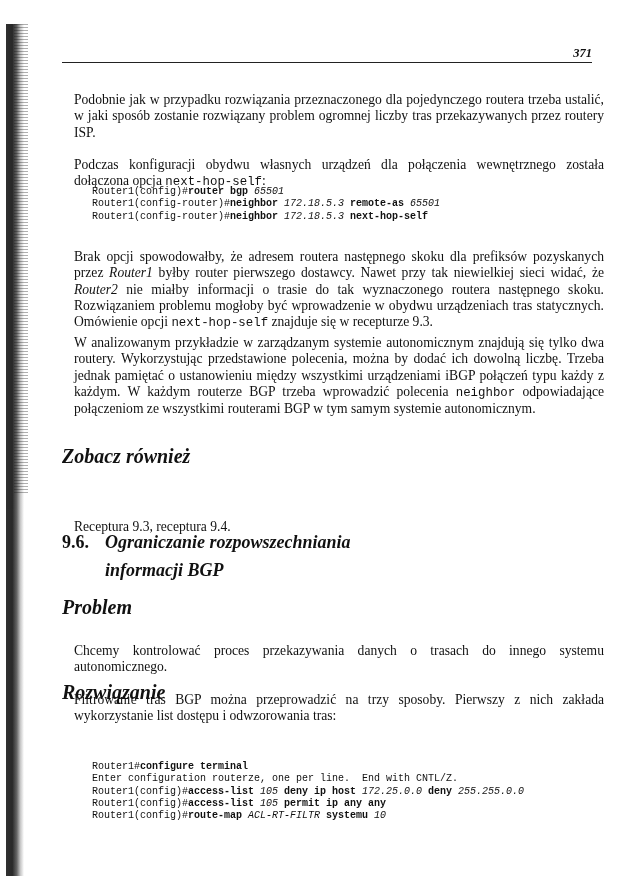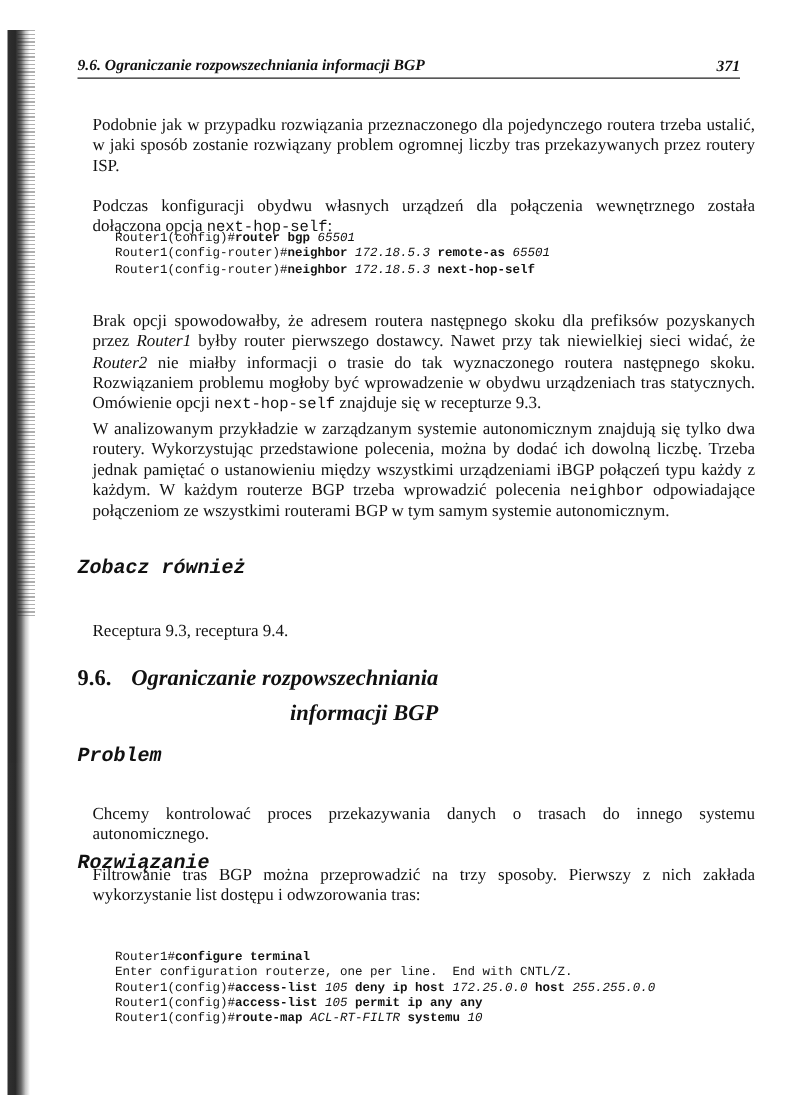--- a/index.html
+++ b/index.html
@@ -32,66 +32,65 @@
   .mono { font-family: "Liberation Mono", "DejaVu Sans Mono", monospace; font-size: 12.4px; }
   .code {
     position: absolute; left: 30px; margin: 0;
     font-family: "Liberation Mono", "DejaVu Sans Mono", monospace;
     font-size: 10px; line-height: 12.3px; white-space: pre; color: #111;
   }
   .code .b { font-weight: bold; text-align: center; }
   .code .i { font-style: italic; }
   h2.sub {
     position: absolute; left: 0; margin: 0;
-    font-style: italic; font-weight: bold; font-size: 16px;
-    font-family: Liberation Mono, monospace;
+    font-style: italic; font-weight: bold; font-size: 20px;
+    font-family: Liberation Serif, serif;
   }
   h1.section {
     position: absolute; left: 0; margin: 0;
     font-style: italic; font-weight: bold; font-size: 18px; line-height: 28px;
     font-family: "Liberation Serif", "DejaVu Serif", serif;
   }
   h1.section .num { display: inline-block; width: 43px; font-style: normal; }
-  h1.section .l2 { display: block; padding-left: 43px; text-align: right; }
+  h1.section .l2 { display: block; padding-left: 43px; }
   em.ref { font-style: italic; }
 </style>
 </head>
 <body>
 
 <div class="binding"></div>
 
 <div class="page">
 
   <div class="running-head">
-    <span class="title">9.6. Ograniczanie rozpowszechniania informacji BGP</span>
     <span class="pagenum">371</span>
   </div>
 
   <p class="body" style="top:80px">Podobnie jak w przypadku rozwiązania przeznaczonego dla pojedynczego routera trzeba ustalić, w jaki sposób zostanie rozwiązany problem ogromnej liczby tras przekazywanych przez routery ISP.</p>
 
   <p class="body" style="top:145px"><span>Podczas konfiguracji obydwu własnych urządzeń dla połączenia wewnętrznego została dołączona opcja </span><span class="mono">next-hop-self</span><span>:</span></p>
 
   <pre class="code" style="top:186px"><span><span>Router1(config)#</span><span class="b">router bgp</span><span class="i"> 65501</span></span>
 <span><span>Router1(config-router)#</span><span class="b">neighbor</span><span class="i"> 172.18.5.3</span><span class="b"> remote-as</span><span class="i"> 65501</span></span>
 <span><span>Router1(config-router)#</span><span class="b">neighbor</span><span class="i"> 172.18.5.3</span><span class="b"> next-hop-self</span></span></pre>
 
   <p class="body" style="top:237px"><span>Brak opcji spowodowałby, że adresem routera następnego skoku dla prefiksów pozyskanych przez </span><em class="ref">Router1</em><span> byłby router pierwszego dostawcy. Nawet przy tak niewielkiej sieci widać, że </span><em class="ref">Router2</em><span> nie miałby informacji o trasie do tak wyznaczonego routera następnego skoku. Rozwiązaniem problemu mogłoby być wprowadzenie w obydwu urządzeniach tras statycznych. Omówienie opcji </span><span class="mono">next-hop-self</span><span> znajduje się w recepturze 9.3.</span></p>
 
   <p class="body" style="top:323px"><span>W analizowanym przykładzie w zarządzanym systemie autonomicznym znajdują się tylko dwa routery. Wykorzystując przedstawione polecenia, można by dodać ich dowolną liczbę. Trzeba jednak pamiętać o ustanowieniu między wszystkimi urządzeniami iBGP połączeń typu każdy z każdym. W każdym routerze BGP trzeba wprowadzić polecenia </span><span class="mono">neighbor</span><span> odpowiadające połączeniom ze wszystkimi routerami BGP w tym samym systemie autonomicznym.</span></p>
 
   <h2 class="sub" style="top:445px">Zobacz również</h2>
-  <p class="body" style="top:485px">Receptura 9.3, receptura 9.4.</p>
+  <p class="body" style="top:507px">Receptura 9.3, receptura 9.4.</p>
 
   <h1 class="section" style="top:528px"><span class="num">9.6.</span><span>Ograniczanie rozpowszechniania</span><span class="l2">informacji BGP</span></h1>
 
   <h2 class="sub" style="top:596px">Problem</h2>
   <p class="body" style="top:631px">Chcemy kontrolować proces przekazywania danych o trasach do innego systemu autonomicznego.</p>
 
   <h2 class="sub" style="top:681px">Rozwiązanie</h2>
   <p class="body" style="top:680px">Filtrowanie tras BGP można przeprowadzić na trzy sposoby. Pierwszy z nich zakłada wykorzystanie list dostępu i odwzorowania tras:</p>
 
   <pre class="code" style="top:761px"><span><span>Router1#</span><span class="b">configure terminal</span></span>
 <span>Enter configuration routerze, one per line.  End with CNTL/Z.</span>
-<span><span>Router1(config)#</span><span class="b">access-list</span><span class="i"> 105</span><span class="b"> deny ip host</span><span class="i"> 172.25.0.0</span><span class="b"> host</span><span class="i"> 255.255.0.0</span></span>
+<span><span>Router1(config)#</span><span class="b">access-list</span><span class="i"> 105</span><span class="b"> deny ip host</span><span class="i"> 172.25.0.0</span><span class="b"> deny</span><span class="i"> 255.255.0.0</span></span>
 <span><span>Router1(config)#</span><span class="b">access-list</span><span class="i"> 105</span><span class="b"> permit ip any any</span></span>
 <span><span>Router1(config)#</span><span class="b">route-map</span><span class="i"> ACL-RT-FILTR</span><span class="b"> systemu</span><span class="i"> 10</span></span></pre>
 
 </div>
 
 </body></html>

